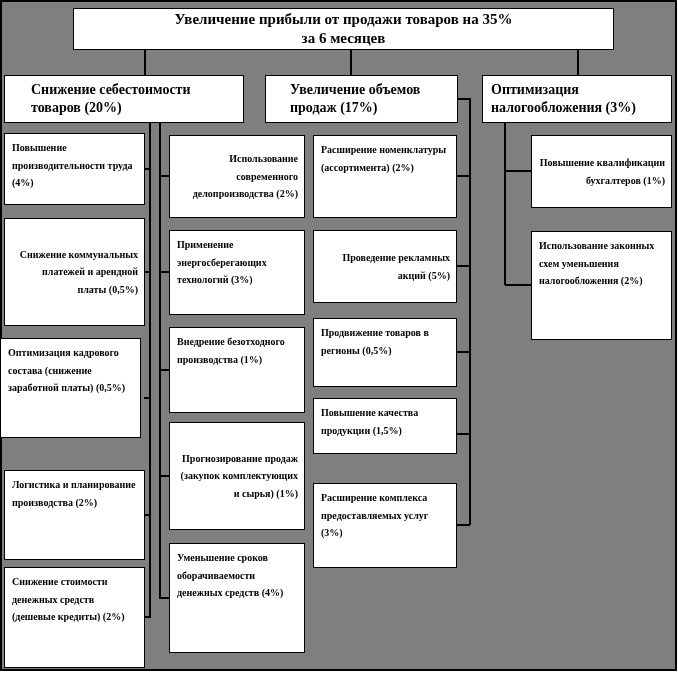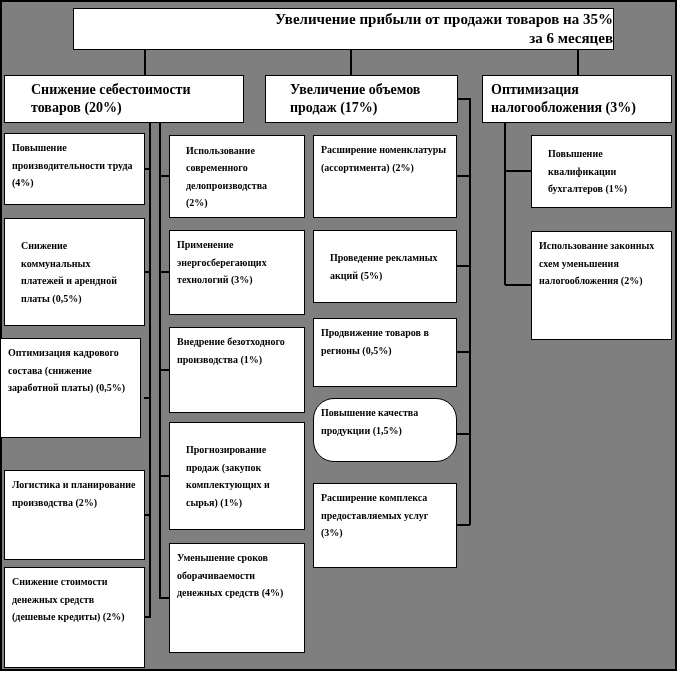--- a/index.html
+++ b/index.html
@@ -57,25 +57,25 @@
     flex-direction: column;
     justify-content: center;
   }
   .child {
     font-size: 10px;
     line-height: 17.5px;
     padding: 5px 7px;
     text-align: left;
   }
   .child.centered {
-    text-align: left;
+    text-align: right;
     display: flex;
     flex-direction: column;
     justify-content: center;
-    padding: 3px 16px;
+    padding: 3px 6px;
   }
 </style>
 </head>
 <body>
 
 <div id="diagram">
 
   <div id="canvas-bg"></div>
 
   <svg id="connector-layer" viewBox="0 0 678 678" xmlns="http://www.w3.org/2000/svg" shape-rendering="crispEdges">
@@ -106,21 +106,21 @@
       <path d="M456,352 H470"></path>
       <path d="M456,434 H470"></path>
       <path d="M456,525 H470"></path>
 
       <path d="M505,122 V285"></path>
       <path d="M505,171 H532"></path>
       <path d="M505,285 H532"></path>
     </g>
   </svg>
 
-  <div class="box title-box" style="left:73px; top:8px; width:541px; height:42px;text-align:right;">
+  <div class="box title-box" style="left:73px; top:8px; width:541px; height:42px;">
     <div>Увеличение прибыли от продажи товаров на 35%</div>
     <div>за 6 месяцев</div>
   </div>
 
   <div class="box branch" style="left:4px; top:75px; width:240px; height:48px; padding:2px 26px;">Снижение себестоимости товаров (20%)</div>
   <div class="box branch" style="left:265px; top:75px; width:193px; height:48px; padding:2px 24px;">Увеличение объемов продаж (17%)</div>
   <div class="box branch" style="left:482px; top:75px; width:190px; height:48px; padding:20px 8px;">Оптимизация налогообложения (3%)</div>
 
   <div class="box child" style="left:4px; top:133px; width:141px; height:72px;">Повышение производительности труда (4%)</div>
   <div class="box child centered" style="left:4px; top:218px; width:141px; height:108px;">Снижение коммунальных платежей и арендной платы (0,5%)</div>
@@ -130,19 +130,19 @@
 
   <div class="box child centered" style="left:169px; top:135px; width:136px; height:83px;">Использование современного делопроизводства (2%)</div>
   <div class="box child" style="left:169px; top:230px; width:136px; height:85px;">Применение энергосберегающих технологий (3%)</div>
   <div class="box child" style="left:169px; top:327px; width:136px; height:86px;">Внедрение безотходного производства (1%)</div>
   <div class="box child centered" style="left:169px; top:422px; width:136px; height:108px;">Прогнозирование продаж (закупок комплектующих и сырья) (1%)</div>
   <div class="box child" style="left:169px; top:543px; width:136px; height:110px;">Уменьшение сроков оборачиваемости денежных средств (4%)</div>
 
   <div class="box child" style="left:313px; top:135px; width:144px; height:83px;">Расширение номенклатуры (ассортимента) (2%)</div>
   <div class="box child centered" style="left:313px; top:230px; width:144px; height:73px;">Проведение рекламных акций (5%)</div>
   <div class="box child" style="left:313px; top:318px; width:144px; height:69px;">Продвижение товаров в регионы (0,5%)</div>
-  <div class="box child" style="left:313px; top:398px; width:144px; height:64px;border-radius:21px;">Повышение качества продукции (1,5%)</div>
+  <div class="box child" style="left:313px; top:398px; width:144px; height:56px;">Повышение качества продукции (1,5%)</div>
   <div class="box child" style="left:313px; top:483px; width:144px; height:85px;">Расширение комплекса предоставляемых услуг (3%)</div>
 
   <div class="box child centered" style="left:531px; top:135px; width:141px; height:73px;">Повышение квалификации бухгалтеров (1%)</div>
   <div class="box child" style="left:531px; top:231px; width:141px; height:109px;">Использование законных схем уменьшения налогообложения (2%)</div>
 
 </div>
 
 </body></html>

